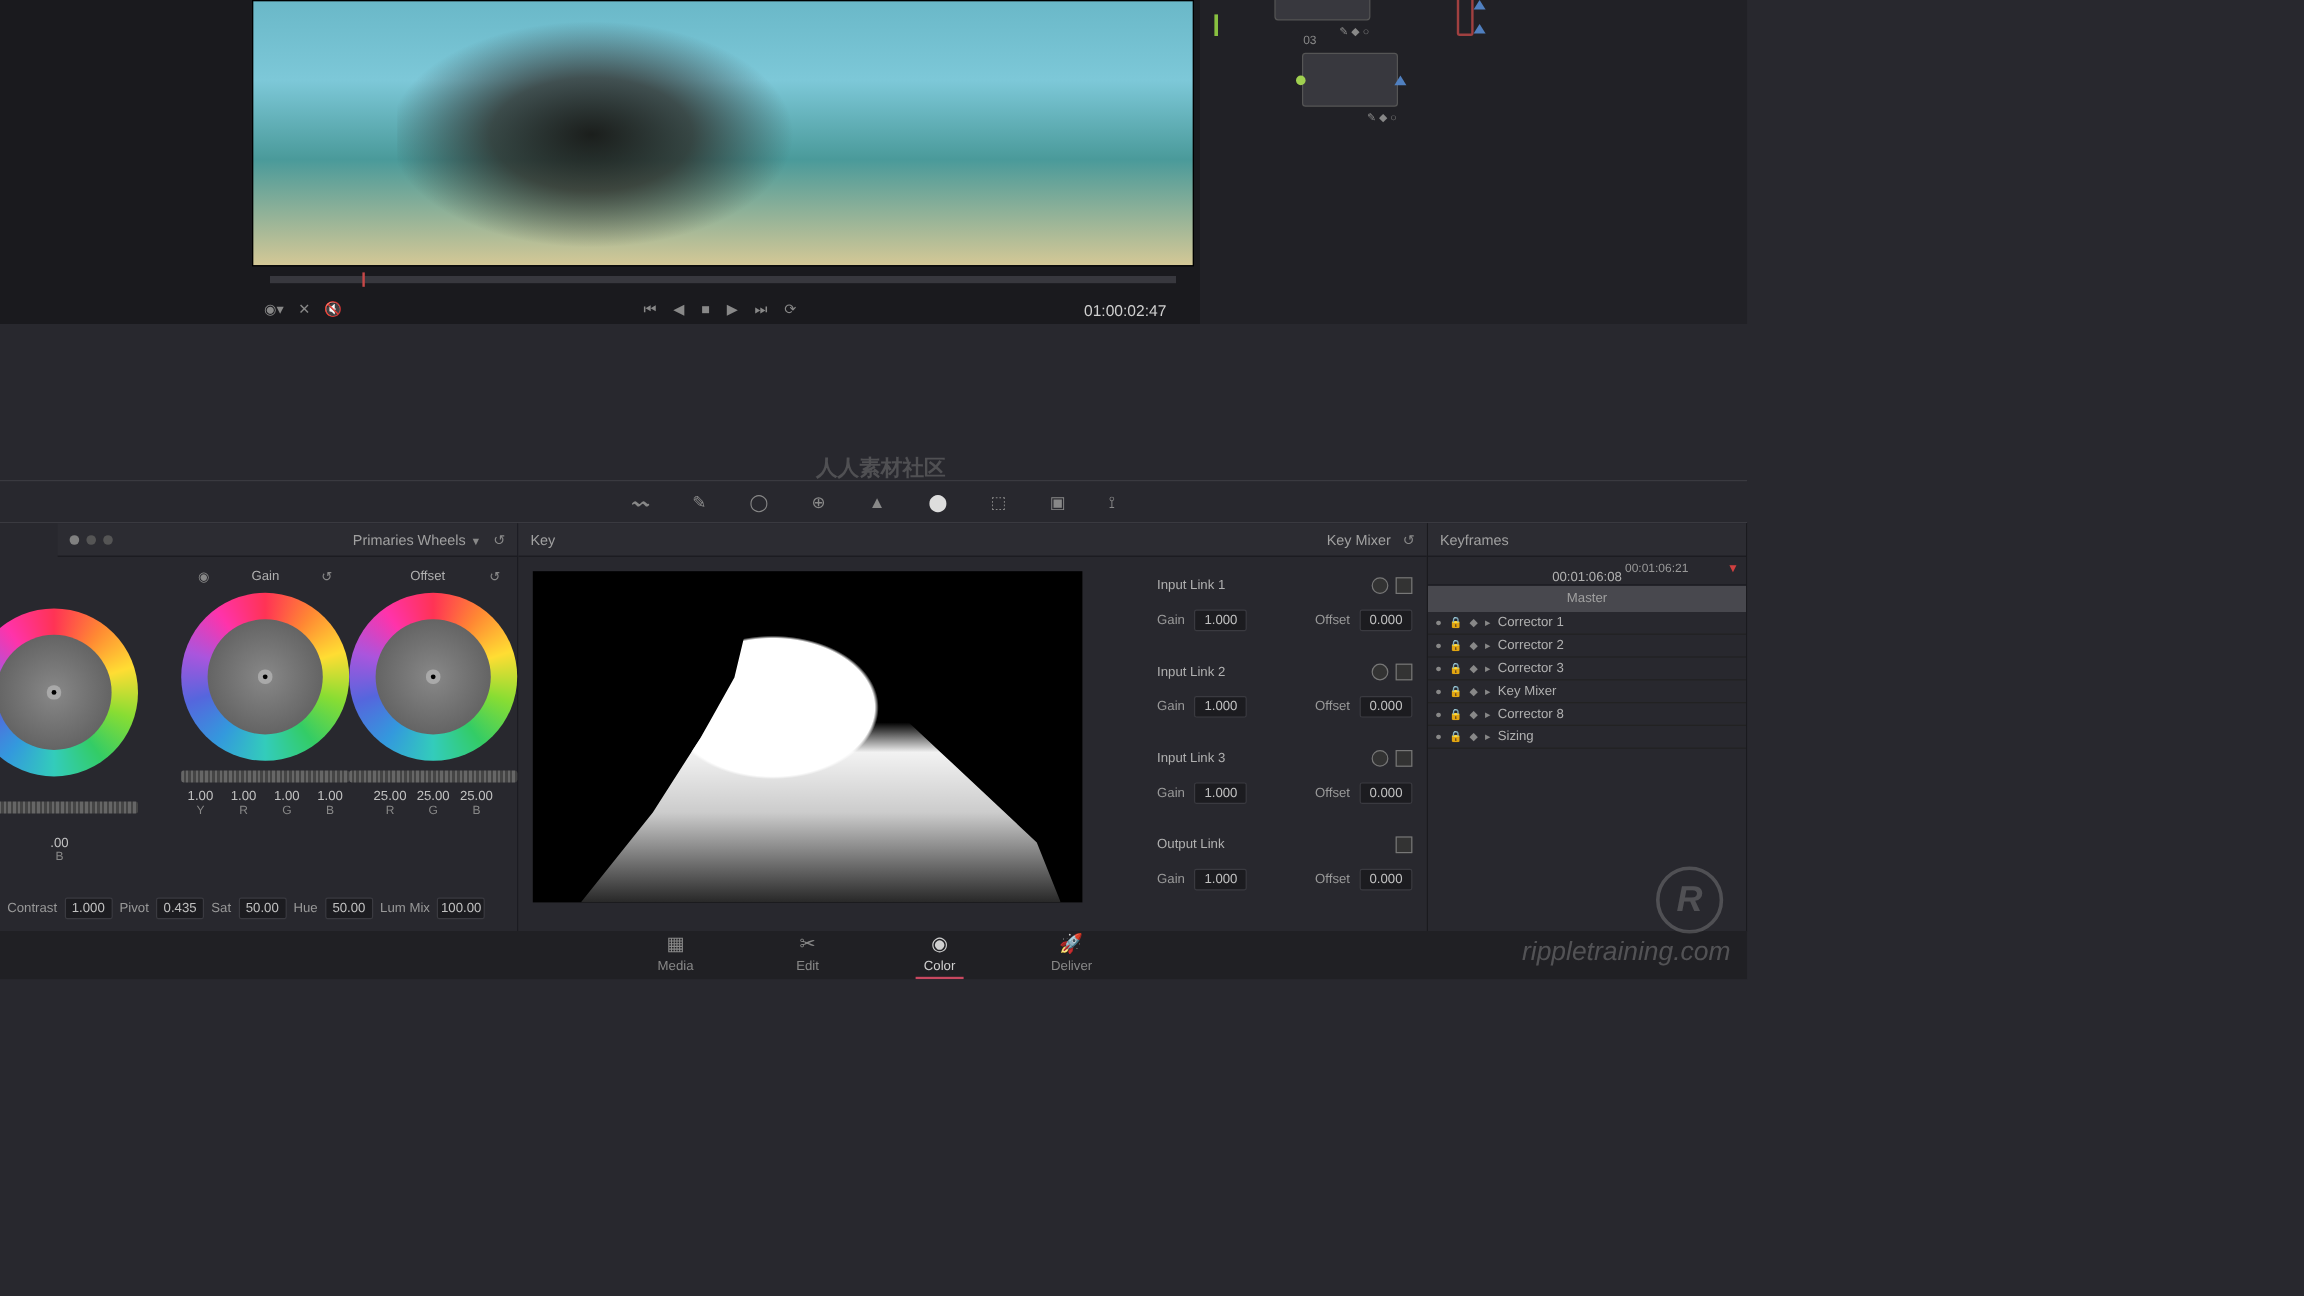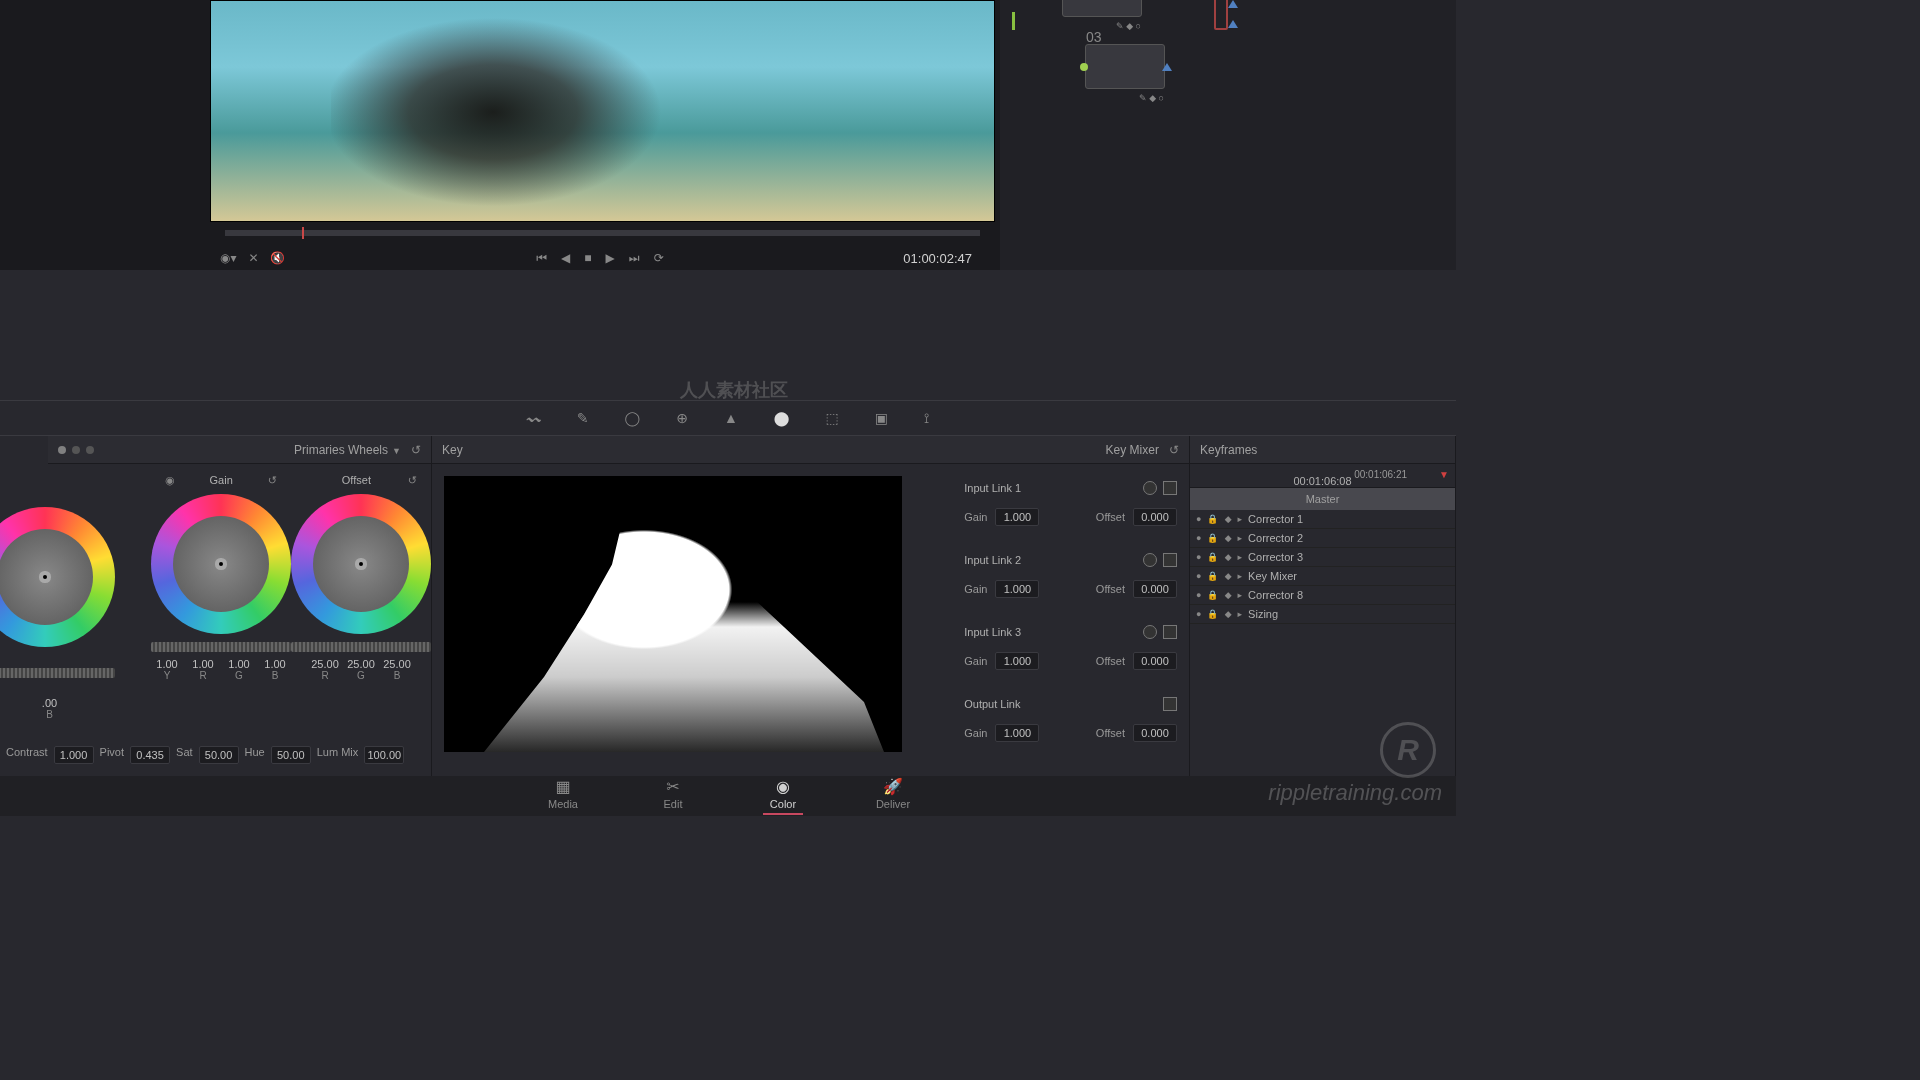--- a/index.html
+++ b/index.html
@@ -10,21 +10,21 @@
 .timeline-scrub { position: absolute; left: 225px; top: 230px; width: 755px; height: 6px; background: #38383e; }
 .scrub-pos { position: absolute; left: 77px; top: -3px; width: 2px; height: 12px; background: #c84848; }
 .transport { position: absolute; left: 220px; top: 248px; width: 760px; height: 20px; display: flex; align-items: center; }
 .transport-left { display: flex; gap: 12px; align-items: center; }
 .transport-center { position: absolute; left: 50%; transform: translateX(-50%); display: flex; gap: 14px; align-items: center; }
 .transport-right { position: absolute; right: 8px; color: #d0d0d0; font-size: 13px; }
 .ticon { color: #888; cursor: pointer; }
 .ticon.red { color: #d04040; }
 .node-area { position: absolute; right: 0; top: 0; width: 456px; height: 270px; background: #212126; }
 .node { position: absolute; width: 80px; height: 45px; background: #38383e; border: 1px solid #555; border-radius: 3px; display: flex; align-items: center; justify-content: center; }
-.node-lbl { position: absolute; top: -16px; left: 0; font-size: 14px; color: #888; }
+.node-lbl { position: absolute; top: -16px; left: 0; font-size: 10px; color: #888; }
 .node-tools { position: absolute; bottom: -15px; right: 0; display: flex; gap: 3px; font-size: 9px; color: #888; }
 .node-dot { position: absolute; width: 8px; height: 8px; background: #a0d050; border-radius: 50%; }
 .node-tri { position: absolute; width: 0; height: 0; border-left: 5px solid transparent; border-right: 5px solid transparent; border-bottom: 8px solid #5080c0; }
 .toolbar-strip { position: absolute; left: 0; top: 400px; width: 1456px; height: 36px; display: flex; align-items: center; justify-content: center; gap: 36px; border-top: 1px solid #3a3a40; border-bottom: 1px solid #3a3a40; }
 .tool-btn { color: #888; cursor: pointer; font-size: 14px; }
 .wm-text { position: absolute; color: rgba(140,140,140,0.4); font-size: 18px; font-weight: bold; }
 .panels-row { position: absolute; left: 0; top: 436px; width: 1456px; height: 340px; display: flex; }
 .panel { background: #28282e; border-right: 1px solid #1a1a1e; }
 .panel-hdr { height: 28px; display: flex; align-items: center; padding: 0 10px; border-bottom: 1px solid #1a1a1e; background: #2c2c32; }
 .wheels-panel { width: 432px; position: relative; padding-left: 48px; }
@@ -40,21 +40,21 @@
 .color-wheel { width: 140px; height: 140px; border-radius: 50%; background: conic-gradient(from 0deg, #ff3355, #ff8833, #ffdd33, #88dd33, #33cc66, #33ccbb, #3399dd, #5566dd, #aa55dd, #ff33aa, #ff3355); position: relative; margin-top: 4px; }
 .wheel-inner { position: absolute; left: 22px; top: 22px; width: 96px; height: 96px; border-radius: 50%; background: radial-gradient(circle, #888 0%, #555 100%); }
 .wheel-ctr { position: absolute; left: 68px; top: 68px; width: 4px; height: 4px; border-radius: 50%; background: #000; box-shadow: 0 0 0 4px rgba(255,255,255,0.3); }
 .wheel-partial { width: 40px; overflow: visible; gap: 13px; }
 .wheel-partial .color-wheel { margin-left: -110px; }
 .jog { width: 140px; height: 10px; background: repeating-linear-gradient(90deg, #666 0 2px, #444 2px 4px); margin-top: 8px; border-radius: 2px; }
 .rgb-row { display: flex; gap: 6px; margin-top: 6px; }
 .rgb-cell { width: 30px; text-align: center; }
 .rgb-val { font-size: 11px; color: #c0c0c0; }
 .rgb-lbl { font-size: 10px; color: #888; }
-.bottom-params { position: absolute; bottom: 8px; left: 6px; right: 6px; display: flex; gap: 6px; height: 22px; }
+.bottom-params { position: absolute; bottom: 8px; left: 6px; right: 6px; display: flex; gap: 6px; align-items: center; height: 22px; }
 .param-lbl { font-size: 11px; color: #999; }
 .param-val { width: 40px; height: 18px; background: #1c1c20; border: 1px solid #3a3a40; font-size: 11px; color: #c0c0c0; display: inline-flex; align-items: center; justify-content: center; border-radius: 2px; }
 .key-panel { width: 758px; position: relative; }
 .key-hdr { justify-content: space-between; }
 .key-body { display: flex; padding: 12px; gap: 18px; }
 .key-view { width: 478px; height: 276px; background: #000; position: relative; overflow: hidden; }
 .matte { position: absolute; left: 40px; bottom: 0; width: 400px; height: 250px; background: radial-gradient(ellipse at 40% 35%, #fff 0%, #fff 25%, transparent 26%), linear-gradient(to bottom, transparent 40%, rgba(255,255,255,0.95) 50%, rgba(255,255,255,0.8) 70%, rgba(100,100,100,0.4) 100%); clip-path: polygon(35% 5%, 50% 0%, 58% 8%, 60% 25%, 65% 35%, 75% 50%, 95% 80%, 100% 100%, 0% 100%, 15% 70%, 25% 45%, 32% 25%); }
 .key-params { width: 222px; display: flex; flex-direction: column; gap: 4px; margin-left: 44px; }
 .link-hdr { display: flex; justify-content: space-between; align-items: center; height: 24px; font-size: 11px; color: #b0b0b0; }
 .link-icons { display: flex; gap: 6px; }

